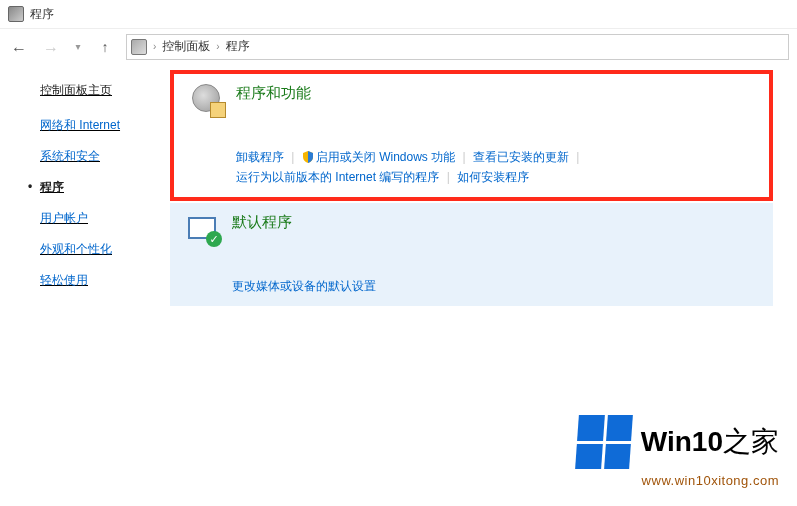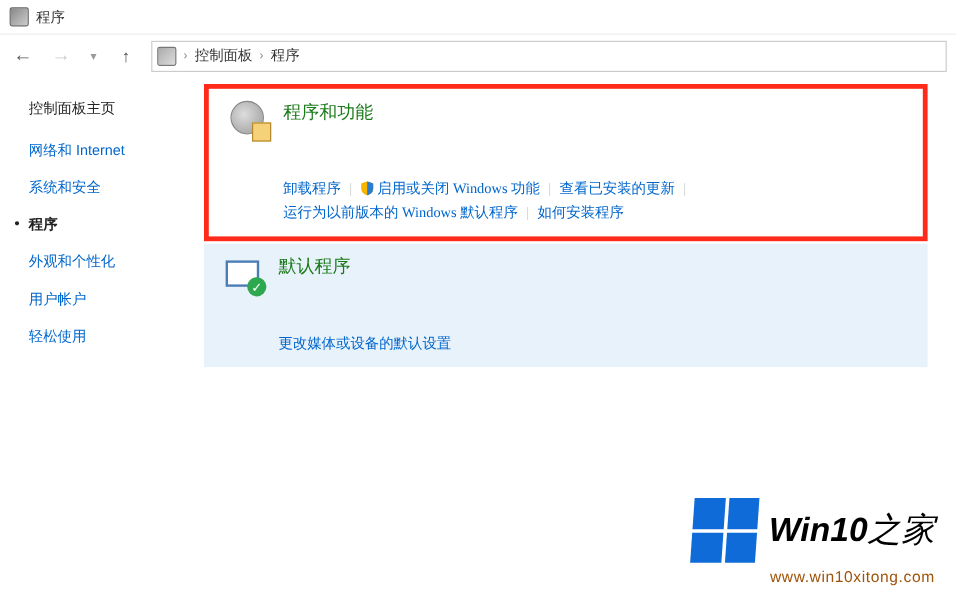--- a/index.html
+++ b/index.html
@@ -66,21 +66,22 @@
       border:1px solid #777;
       border-radius:2px;
     }
     .addr .sep { color:#888; font-size:10px; padding:0 2px;}
     .content {
       display:flex;
       height: calc(506px - 64px);
     }
     .sidebar {
       width: 170px;
-      padding: 18px 0 0 24px;
+      padding: 18px 0 0 40px;
+      text-decoration: underline;
     }
     .sidebar .home {
       color:#222;
       font-size:12px;
       margin-bottom:18px;
     }
     .sidebar .item {
       color:#0066cc;
       font-size:12px;
       margin-bottom:14px;
@@ -102,21 +103,20 @@
       position:relative;
     }
     .section {
       display:flex;
       gap:12px;
       padding:10px 14px 10px 18px;
     }
     .section1-wrap {
       border: 4px solid #ff2a1a;
       margin: 6px 24px 0 0;
-      font-family: Liberation Serif, serif;
     }
     .section2-wrap {
       background:#e8f2fb;
       margin-right:24px;
       margin-top:2px;
     }
     .sec-icon {
       width: 32px; height: 32px;
       position:relative;
       flex-shrink:0;
@@ -189,21 +189,20 @@
       display:grid;
       grid-template-columns:1fr 1fr;
       grid-template-rows:1fr 1fr;
       gap:3px;
       transform: skewX(-4deg);
     }
     .winlogo div { background:#0f6bd7;}
     .watermark-text {
       font-size:28px;
       font-weight:normal;
-      font-style:italic;
     }
     .watermark-text .b { font-weight:bold;}
     .watermark-url {
       font-size:13px;
       color:#a0540a;
       margin-top:4px;
       letter-spacing:0.5px;
     }
   </style>
 </head>
@@ -227,22 +226,22 @@
     <span>程序</span>
   </div>
 </div>
 
 <div class="content">
   <div class="sidebar">
     <div class="home">控制面板主页</div>
     <div class="item">网络和 Internet</div>
     <div class="item">系统和安全</div>
     <div class="item active">程序</div>
+    <div class="item">用户帐户</div>
     <div class="item">外观和个性化</div>
-    <div class="item">用户帐户</div>
     <div class="item">轻松使用</div>
   </div>
 
   <div class="main">
 
     <div class="section1-wrap">
       <div class="section">
         <div class="sec-icon">
           <div class="sec-icon-disc"></div>
           <div class="sec-icon-box"></div>
@@ -254,21 +253,21 @@
             <span class="divider">|</span>
             <span class="shield">
               <svg viewBox="0 0 12 12">
                   <path d="M6 0 L11 2 L11 6 Q11 10 6 12 Q1 10 1 6 L1 2 Z" fill="#f7b500"></path>
                   <path d="M6 0 L11 2 L11 6 Q11 10 6 12 L6 0 Z" fill="#2b7cd3"></path>
                 </svg>
             </span><a>启用或关闭 Windows 功能</a>
             <span class="divider">|</span>
             <a>查看已安装的更新</a>
             <span class="divider">|</span><br>
-            <a>运行为以前版本的 Windows 默认程序</a>
+            <a>运行为以前版本的 Internet 编写的程序</a>
             <span class="divider">|</span>
             <a>如何安装程序</a>
           </div>
         </div>
       </div>
     </div>
 
     <div class="section2-wrap">
       <div class="section">
         <div class="sec-icon">

